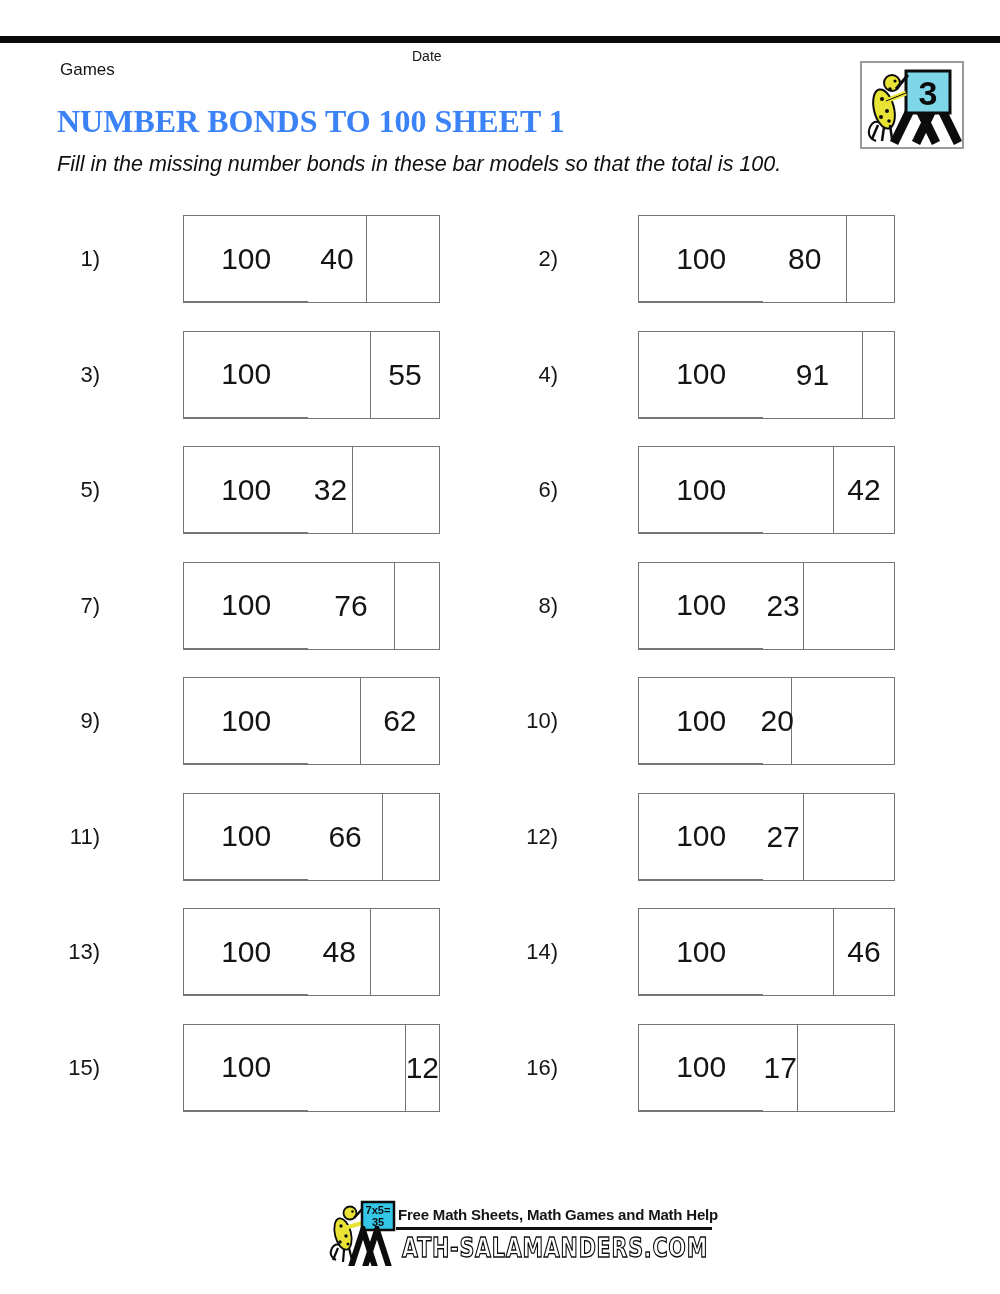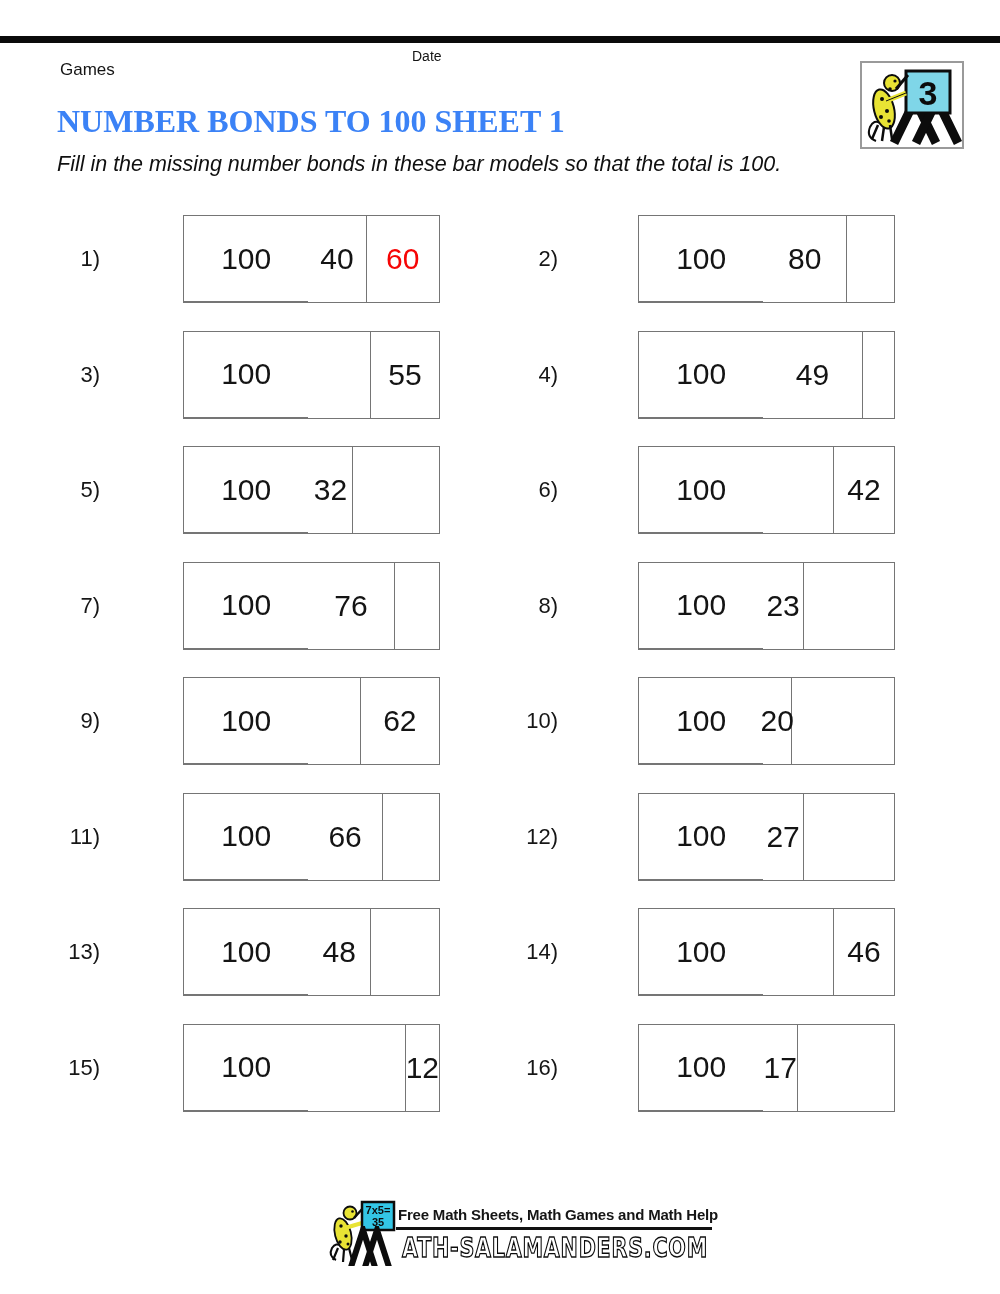--- a/index.html
+++ b/index.html
@@ -111,23 +111,20 @@
   <div class="problems">
 
     <div class="prow">
       <div class="plabel l">1)</div>
       <div class="pbox l">
         <div class="ptotal">100</div>
         <div class="pcells">
           <div class="cl" style="width: 44.5%;">
               <span class="cval">40</span>
             </div>
-          <div class="cr red">
-              <span class="cval">60</span>
-            </div>
         </div>
       </div>
       <div class="plabel r">2)</div>
       <div class="pbox r">
         <div class="ptotal">100</div>
         <div class="pcells">
           <div class="cl" style="width: 64%;">
               <span class="cval">80</span>
             </div>
           <div class="cr">
@@ -148,21 +145,21 @@
           <div class="cr">
               <span class="cval">55</span>
             </div>
         </div>
       </div>
       <div class="plabel r">4)</div>
       <div class="pbox r">
         <div class="ptotal">100</div>
         <div class="pcells">
           <div class="cl" style="width: 76%;">
-              <span class="cval">49</span>
+              <span class="cval">91</span>
             </div>
           <div class="cr">
               <span class="cval"></span>
             </div>
         </div>
       </div>
     </div>
 
     <div class="prow">
       <div class="plabel l">5)</div>

